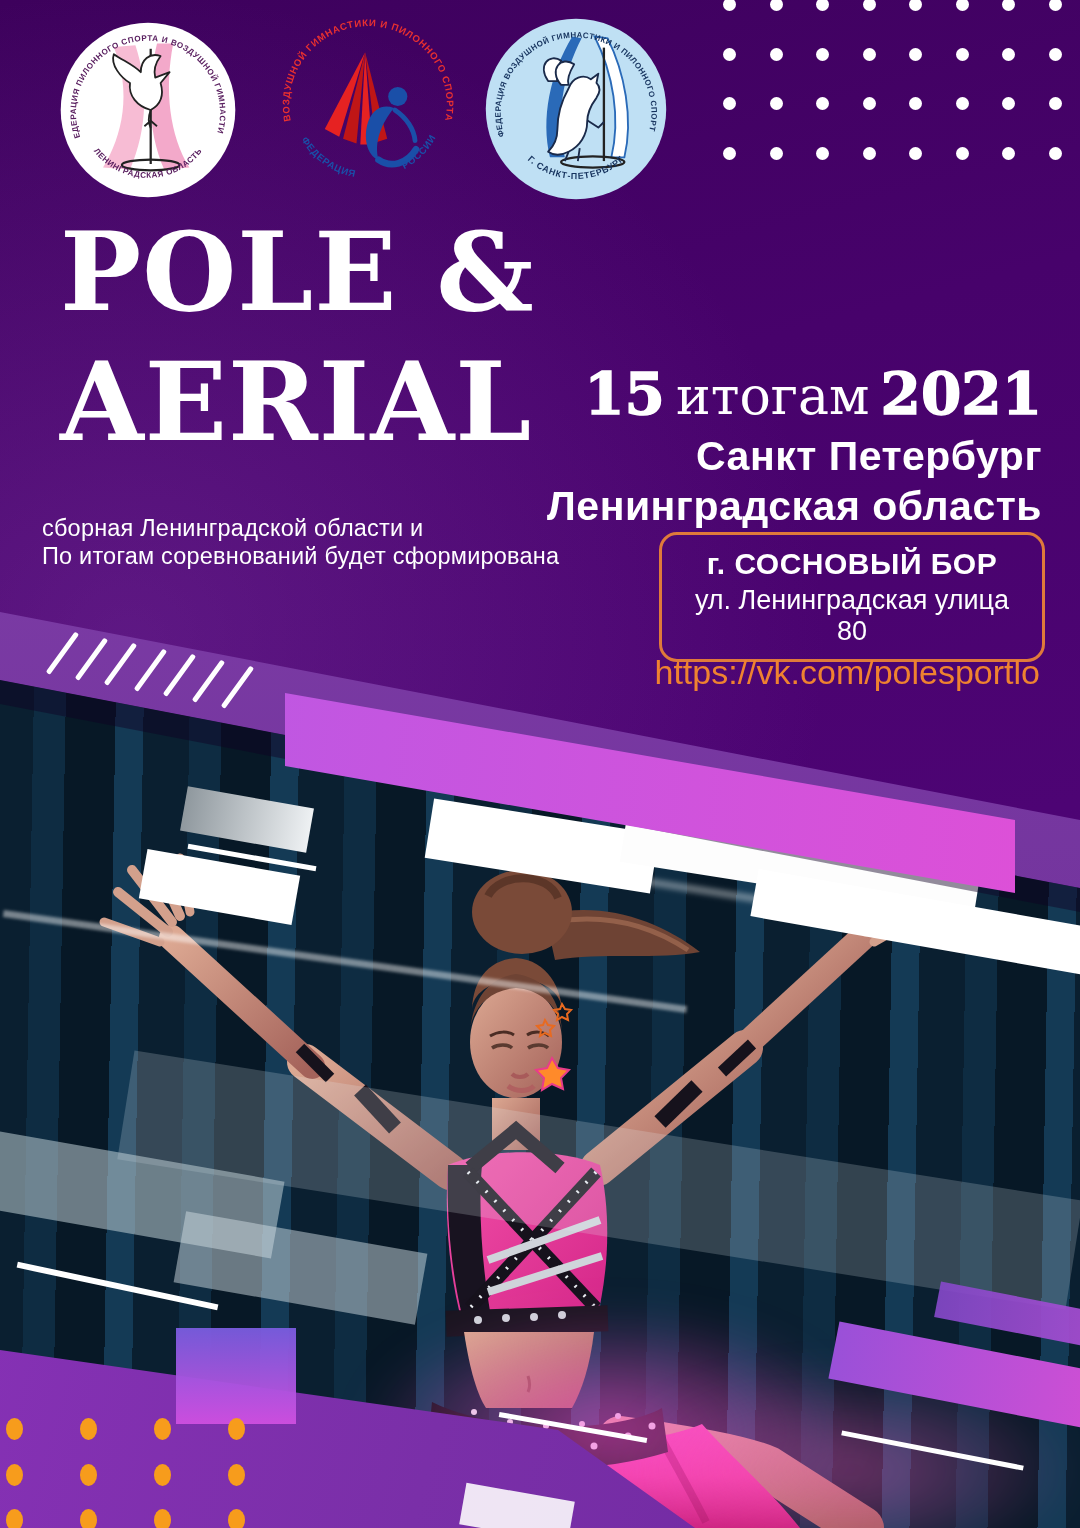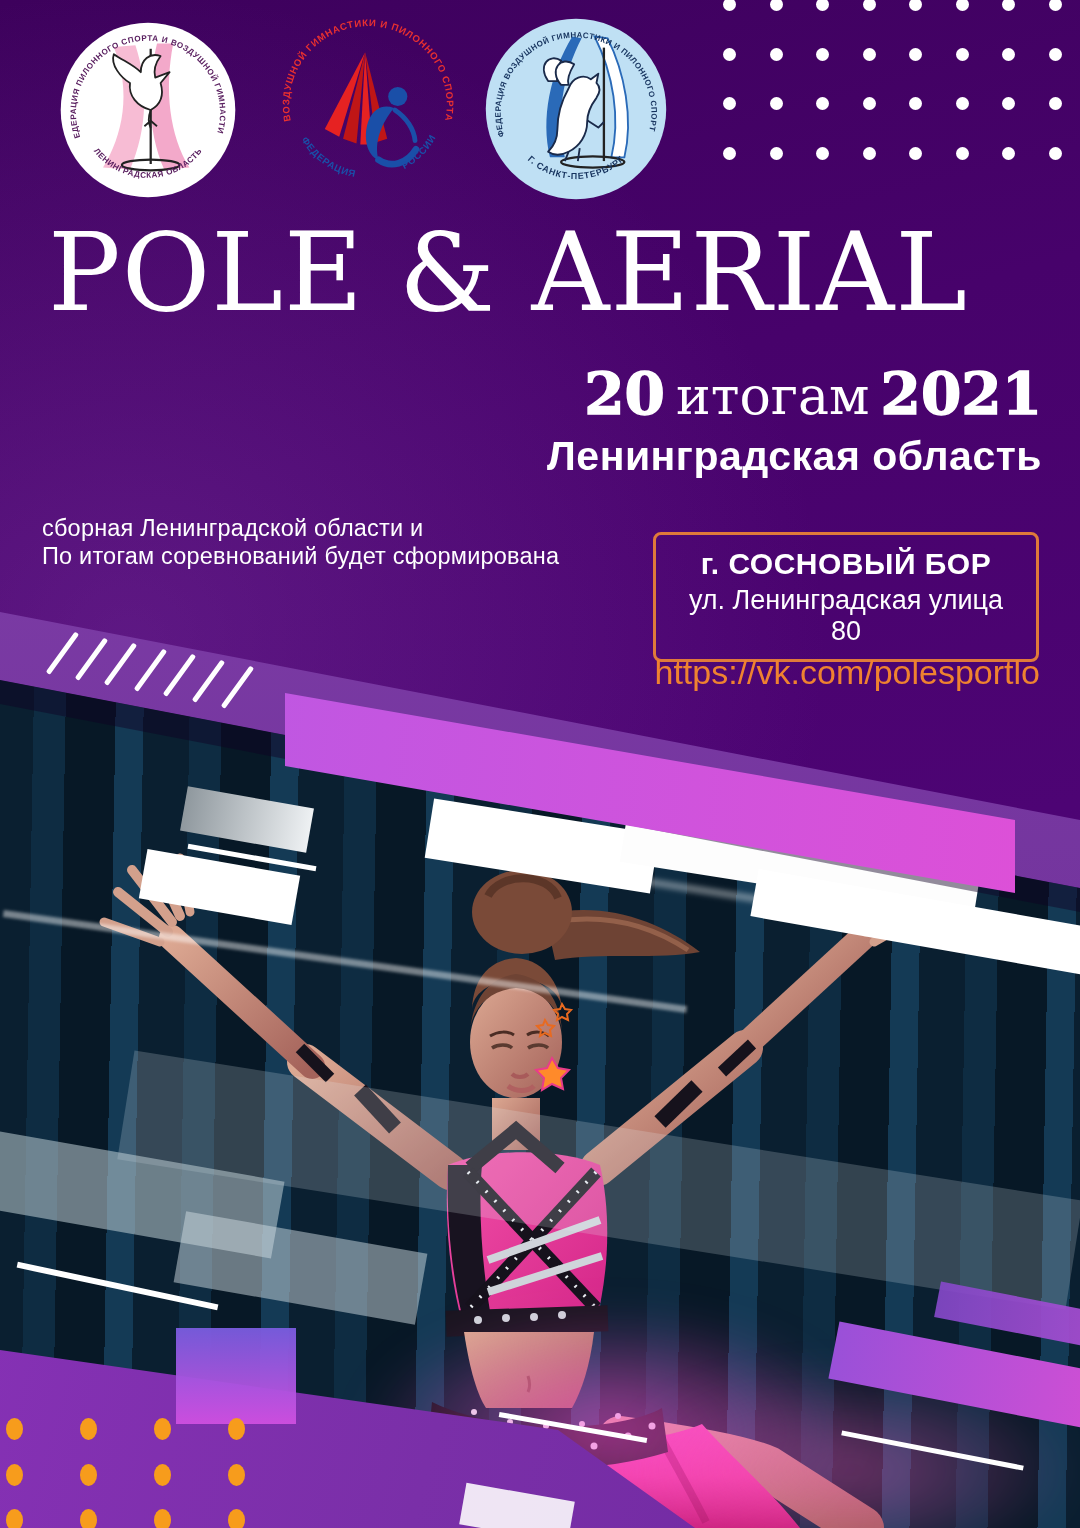--- a/index.html
+++ b/index.html
@@ -14,41 +14,41 @@
 
   
   .logo{position:absolute;}
   .ringtext{font-family:"Liberation Sans",sans-serif;font-weight:bold;}
 
   
   .wdot{position:absolute;width:13px;height:13px;border-radius:50%;background:#fff;}
 
   
   .title{
-    position:absolute;left:48px;top:208px;width:960px;
+    position:absolute;left:60px;top:208px;width:960px;
     font-family:"DejaVu Serif","Liberation Serif",serif;
-    font-weight:400;color:#fff;font-size:108px;line-height:1.2;
+    font-weight:700;color:#fff;font-size:108px;line-height:1.2;
     letter-spacing:1px;
   }
   .title .t2{margin-top:-4px;}
 
   
   .dateblock{position:absolute;right:38px;top:360px;text-align:right;color:#fff;}
   .dateline{font-family:"DejaVu Serif","Liberation Serif",serif;}
   .d-num{font-weight:900;font-size:58px;-webkit-text-stroke:1.5px #fff;}
   .d-month{font-weight:400;font-size:52px;padding:0 6px;}
   .place{font-weight:bold;font-size:41px;line-height:1.08;margin-top:6px;letter-spacing:.5px;}
 
   
   .intro{position:absolute;left:42px;top:514px;color:#fff;font-size:23.5px;line-height:28px;letter-spacing:.2px;}
 
   
   .pill{
-    position:absolute;right:41px;top:532px;width:332px;padding:12px 24px;
-    border:3px solid #e07a3a;border-radius:8px;text-align:center;color:#fff;
+    position:absolute;right:35px;top:532px;width:332px;padding:12px 24px;
+    border:3px solid #e07a3a;border-radius:18px;text-align:center;color:#fff;
   }
   .pill .l1{font-weight:bold;font-size:30px;letter-spacing:.5px;}
   .pill .l2{font-size:27px;margin-top:4px;}
 
   
   .links{position:absolute;right:40px;top:652px;text-align:right;color:#ef8230;font-size:34px;line-height:40px;}
   .email{position:absolute;right:44px;top:742px;text-align:right;color:#fff;font-weight:bold;font-size:29px;}
 
   
   .band{
@@ -363,24 +363,25 @@
       <textPath href="#arcB3" startOffset="50%" text-anchor="middle">Г. САНКТ-ПЕТЕРБУРГ</textPath>
     </text>
   </svg>
 
   <div class="title">
     <div class="t1">POLE &amp; AERIAL</div>
   </div>
 
   <div class="dateblock">
     <div class="dateline">
-      <span class="d-num">20</span>
+      <span class="d-num">15</span>
       <span class="d-month">итогам</span>
       <span class="d-num">2021</span>
     </div>
+    <div class="place">Санкт Петербург</div>
     <div class="place">Ленинградская область</div>
   </div>
 
   <div class="intro">
     <div>сборная Ленинградской области и</div>
     <div>По итогам соревнований будет сформирована</div>
   </div>
 
   <div class="pill" style="z-index:6;">
     <div class="l1">г. СОСНОВЫЙ БОР</div>

